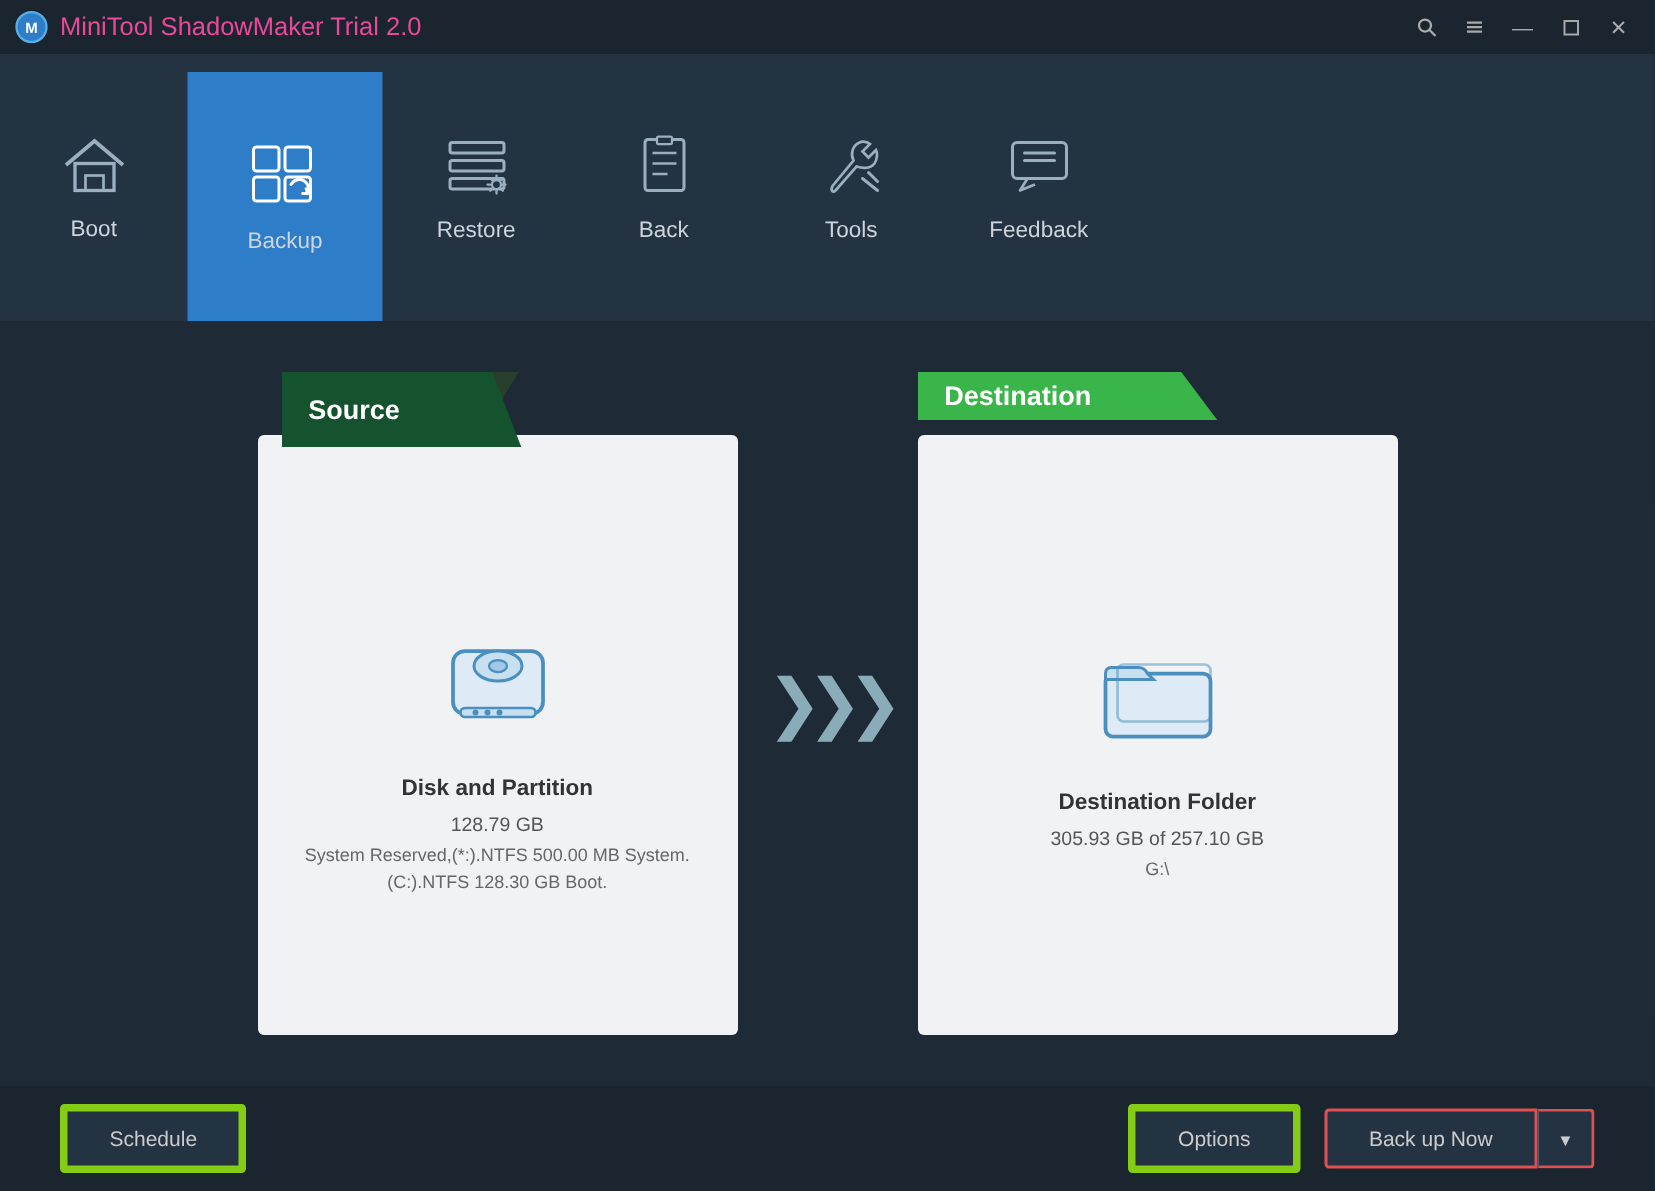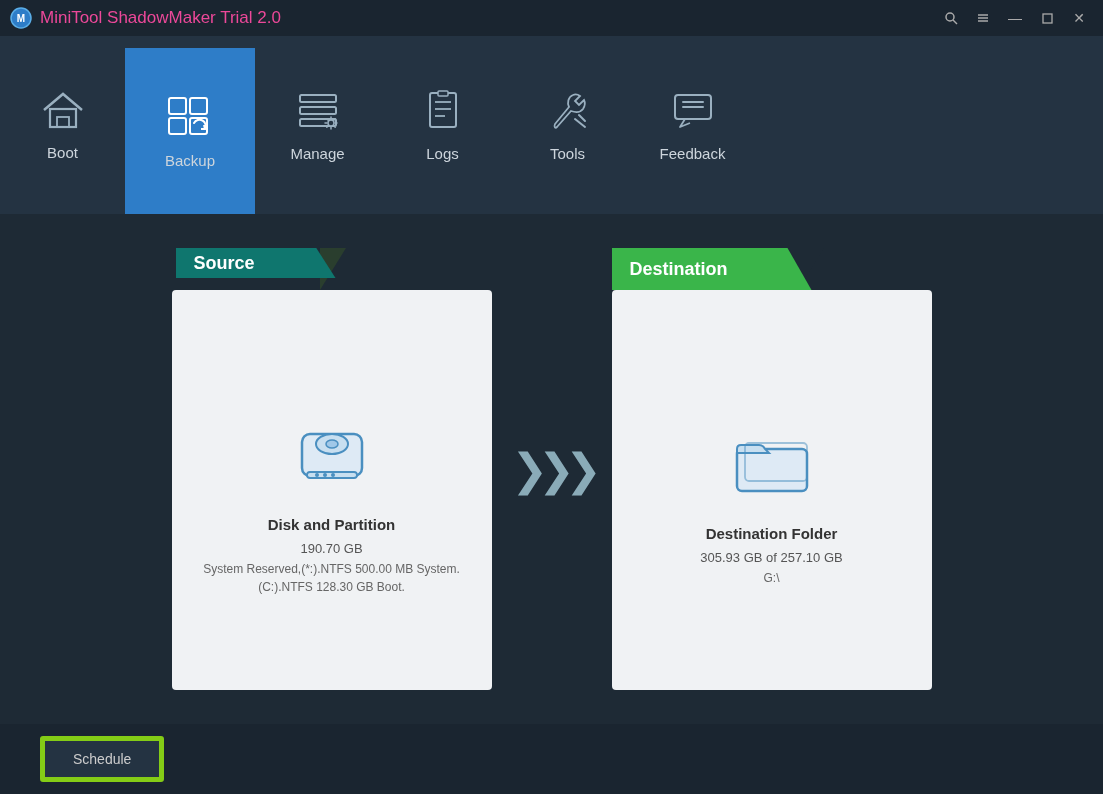--- a/index.html
+++ b/index.html
@@ -263,35 +263,35 @@
     <div class="nav-icon">
       <svg width="46" height="42" viewBox="0 0 46 42" fill="none">
         <rect x="5" y="6" width="36" height="7" rx="1.5" stroke="#9ab0c0" stroke-width="2" fill="none"></rect>
         <rect x="5" y="18" width="36" height="7" rx="1.5" stroke="#9ab0c0" stroke-width="2" fill="none"></rect>
         <rect x="5" y="30" width="36" height="7" rx="1.5" stroke="#9ab0c0" stroke-width="2" fill="none"></rect>
 
         <circle cx="36" cy="34" r="3" stroke="#9ab0c0" stroke-width="1.5" fill="#243342"></circle>
         <path d="M36 30 L36 28 M36 40 L36 38 M32 34 L30 34 M42 34 L40 34 M33.2 31.2 L31.8 29.8 M40.2 38.2 L38.8 36.8 M38.8 31.2 L40.2 29.8 M31.8 38.2 L33.2 36.8" stroke="#9ab0c0" stroke-width="1.5" stroke-linecap="round"></path>
       </svg>
     </div>
-    <span class="nav-label">Manage</span>
+    <span class="nav-label">Restore</span>
   </div>
 
   <div class="nav-item">
     <div class="nav-icon">
       <svg width="46" height="42" viewBox="0 0 46 42" fill="none">
         <rect x="10" y="4" width="26" height="34" rx="2" stroke="#9ab0c0" stroke-width="2" fill="none"></rect>
         <line x1="15" y1="13" x2="31" y2="13" stroke="#9ab0c0" stroke-width="1.8"></line>
         <line x1="15" y1="20" x2="31" y2="20" stroke="#9ab0c0" stroke-width="1.8"></line>
         <line x1="15" y1="27" x2="25" y2="27" stroke="#9ab0c0" stroke-width="1.8"></line>
 
         <rect x="18" y="2" width="10" height="5" rx="1" stroke="#9ab0c0" stroke-width="1.5" fill="#243342"></rect>
       </svg>
     </div>
-    <span class="nav-label">Logs</span>
+    <span class="nav-label">Back</span>
   </div>
 
   <div class="nav-item">
     <div class="nav-icon">
       <svg width="46" height="42" viewBox="0 0 46 42" fill="none">
 
         <path d="M10 35 L24 18 C22 14 23 8 28 6 C30 5 33 5.5 35 7 L30 12 L34 16 L39 11 C40 13 40 17 38 20 C35 24 29 23 26 22 L12 38 C10.5 39.5 8.5 38.5 10 35Z" stroke="#9ab0c0" stroke-width="1.8" fill="none"></path>
 
         <line x1="30" y1="30" x2="40" y2="38" stroke="#9ab0c0" stroke-width="2" stroke-linecap="round"></line>
         <line x1="34" y1="26" x2="40" y2="32" stroke="#9ab0c0" stroke-width="2" stroke-linecap="round"></line>
@@ -311,54 +311,54 @@
     </div>
     <span class="nav-label">Feedback</span>
   </div>
 </div>
 
 <div class="main-content">
   <div class="backup-area">
 
     <div class="card-wrapper">
       <div style="position:relative; height:42px; margin-bottom:0;">
-        <div style="position:absolute; top:0; left:4px; background:#0f766e; height:30px; width:160px; clip-path:polygon(0 0, 88% 0, 100% 100%, 0 100%); display:flex; align-items:center; padding:0 18px; z-index:2;">
+        <div style="position:absolute; top:0; left:16px; background:#14532d; height:50px; width:160px; clip-path:polygon(0 0, 88% 0, 100% 100%, 0 100%); display:flex; align-items:center; padding:0 18px; z-index:2;">
           <span style="color:white; font-size:18px; font-weight:bold;">Source</span>
         </div>
         <div style="position:absolute; top:0; left:148px; width:0; height:0; border-left:0 solid transparent; border-right:26px solid transparent; border-top:42px solid #2a3e2e; z-index:1;"></div>
       </div>
       <div class="card-body">
         <div class="card-icon">
           <svg width="90" height="80" viewBox="0 0 90 80" fill="none">
 
             <rect x="15" y="20" width="60" height="42" rx="8" stroke="#4a8fc0" stroke-width="2.5" fill="#deeaf5"></rect>
             <ellipse cx="45" cy="30" rx="16" ry="10" stroke="#4a8fc0" stroke-width="2" fill="#c8dff0"></ellipse>
             <ellipse cx="45" cy="30" rx="6" ry="4" stroke="#4a8fc0" stroke-width="1.5" fill="#a0c8e8"></ellipse>
 
             <rect x="20" y="58" width="50" height="6" rx="3" stroke="#4a8fc0" stroke-width="1.8" fill="#c8dff0"></rect>
 
             <circle cx="30" cy="61" r="2" fill="#4a8fc0"></circle>
             <circle cx="38" cy="61" r="2" fill="#4a8fc0"></circle>
             <circle cx="46" cy="61" r="2" fill="#4a8fc0"></circle>
           </svg>
         </div>
         <div class="card-title">Disk and Partition</div>
-        <div class="card-subtitle">190.70 GB</div>
+        <div class="card-subtitle">128.79 GB</div>
         <div class="card-detail" style="white-space:pre-line;">System Reserved,(*:).NTFS 500.00 MB System.
 (C:).NTFS 128.30 GB Boot.</div>
       </div>
     </div>
 
     <div class="arrow-area">
       <span style="color:#8aabb8; font-size:44px; letter-spacing:-10px;">❯❯❯</span>
     </div>
 
     <div class="card-wrapper">
       <div style="position:relative; height:42px; margin-bottom:0;">
-        <div style="position:absolute; top:0; left:0; background:#3ab54a; height:42px; width:200px; clip-path:polygon(0 0, 88% 0, 100% 100%, 0 100%); display:flex; align-items:center; padding:0 18px; z-index:2;">
+        <div style="position:absolute; top:0; left:0; background:#3ab54a; height:32px; width:200px; clip-path:polygon(0 0, 88% 0, 100% 100%, 0 100%); display:flex; align-items:center; padding:0 18px; z-index:2;">
           <span style="color:white; font-size:18px; font-weight:bold;">Destination</span>
         </div>
         <div style="position:absolute; top:0; left:186px; width:0; height:0; border-left:0 solid transparent; border-right:26px solid transparent; border-top:42px solid #1e2a35; z-index:1;"></div>
       </div>
       <div class="card-body">
         <div class="card-icon">
           <svg width="90" height="80" viewBox="0 0 90 80" fill="none">
 
             <rect x="10" y="26" width="70" height="42" rx="5" stroke="#4a8fc0" stroke-width="2.5" fill="#deeaf5"></rect>
             <path d="M10 34 L10 26 Q10 22 14 22 L32 22 Q36 22 38 26 L42 30 L10 30Z" stroke="#4a8fc0" stroke-width="2" fill="#c8dff0"></path>
@@ -372,13 +372,20 @@
       </div>
     </div>
 
   </div>
 </div>
 
 <div class="bottom-bar">
   <div class="bottom-left">
     <button class="btn-outline">Schedule</button>
   </div>
+  <div class="bottom-right">
+    <button class="btn-outline" style="margin-right:16px; border-radius:3px;">Options</button>
+    <button class="btn-primary">Back up Now</button>
+    <button class="btn-dropdown">
+      <span style="font-size:11px;">▼</span>
+    </button>
+  </div>
 </div>
 
 </body></html>

